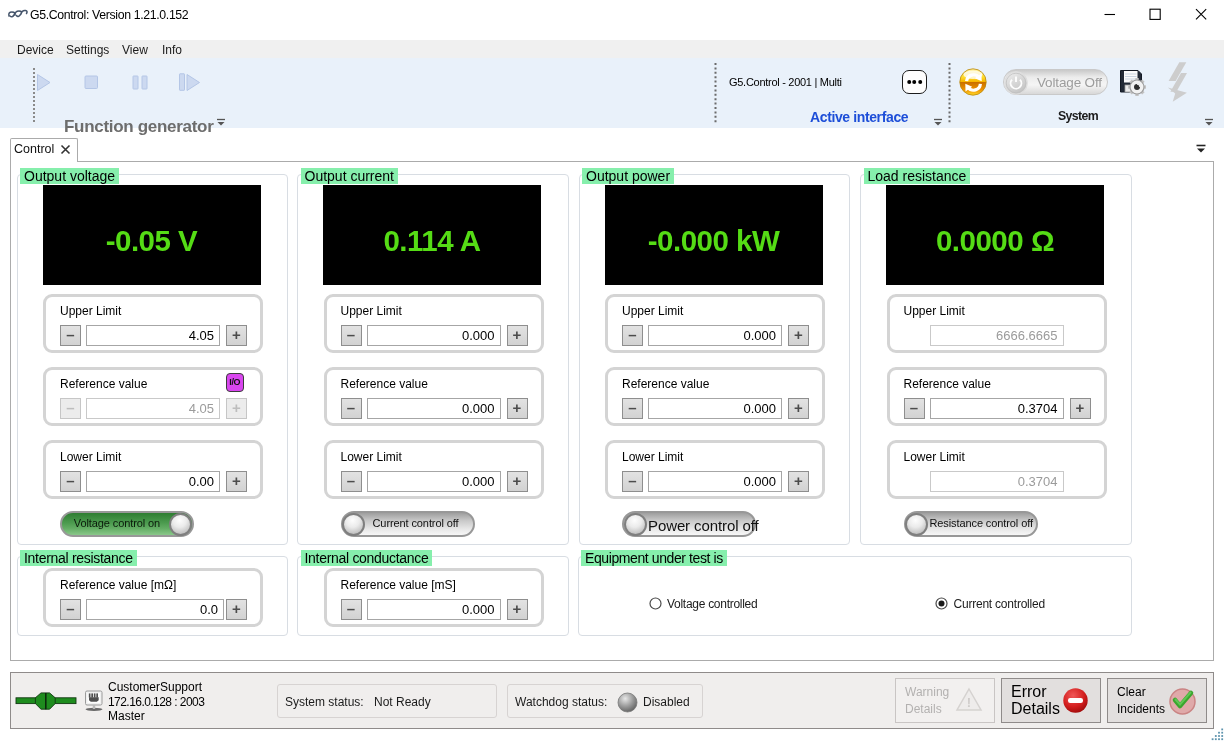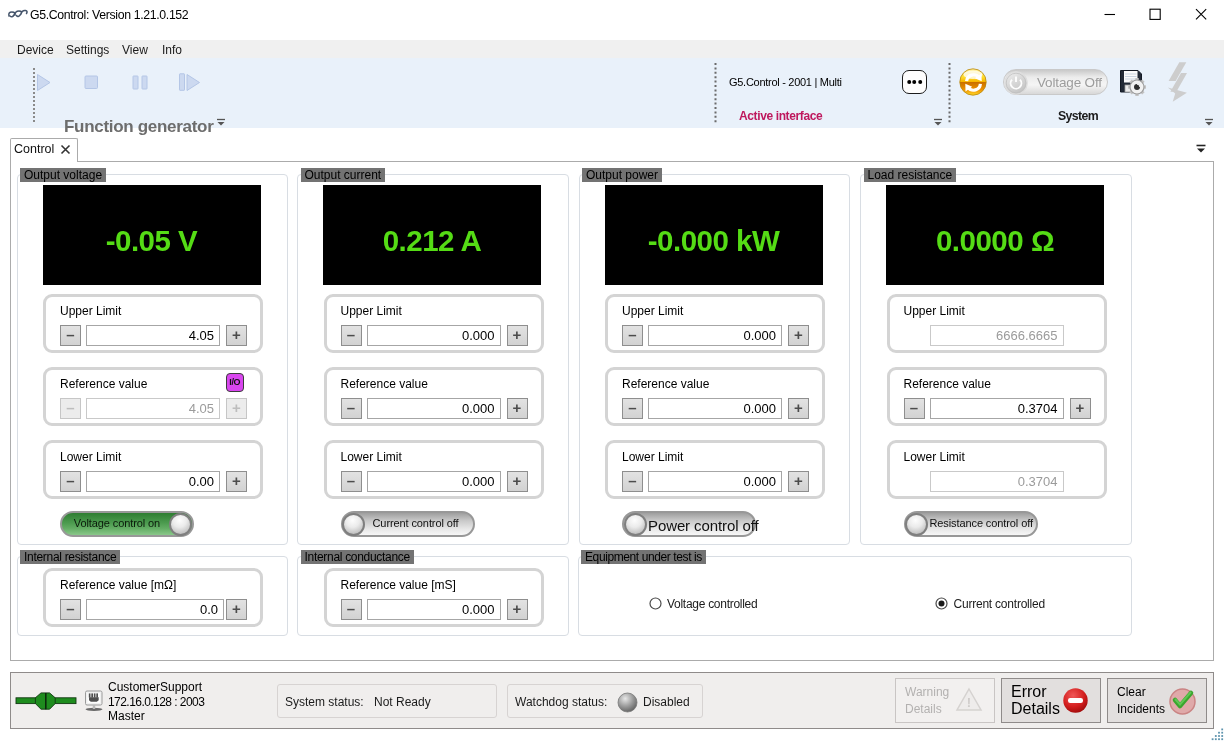--- a/index.html
+++ b/index.html
@@ -1,21 +1,21 @@
 <!DOCTYPE html>
 <html><head>
 <meta charset="utf-8">
 <style>
   * { margin:0; padding:0; box-sizing:border-box; }
   html,body { width:1224px; height:741px; background:#ffffff; font-family:"Liberation Sans", sans-serif; overflow:hidden; }
   .abs { position:absolute; }
   #page { position:relative; width:1224px; height:741px; }
   .t12 { font-size:12px; color:#1b1b1b; }
   .gb { position:absolute; border:1px solid #d8dde3; border-radius:4px; }
-  .gbl { position:absolute; font-size:12px; color:#000; background:#737373; padding:0 4px; white-space:nowrap; }
+  .gbl { position:absolute; font-size:14px; color:#000; background:#86efac; padding:0 4px; white-space:nowrap; }
   .lcd { position:absolute; background:#000; }
   .lcdtxt { position:absolute; width:100%; text-align:center; font-weight:bold; color:#55dc15; font-size:29.5px; letter-spacing:-0.5px; }
   .panel { position:absolute; background:#fff; border:3.5px solid #d4d4d4; border-radius:9px; }
   .plabel { position:absolute; font-size:12px; color:#000; white-space:nowrap; }
   .sbtn { position:absolute; width:21px; height:21px; border:1px solid #8e8e8e; background:linear-gradient(#e2e2e2,#d2d2d2); text-align:center; font-size:15px; font-weight:bold; color:#4c4c4c; line-height:18px; }
   .sbtn.dis { border-color:#c6c6c6; background:#ececec; color:#bdbdbd; }
   .inp { position:absolute; height:21px; background:#fff; border:1px solid #a6a6a6; font-size:13px; color:#000; text-align:right; padding:2px 5px 0 0; }
   .inp.dis { border-color:#c9c9c9; color:#9b9b9b; }
 </style>
 </head>
@@ -59,21 +59,21 @@
   <line x1="2.5" y1="1" x2="2.5" y2="61" stroke="#6b6b6b" stroke-width="2" stroke-dasharray="2 2.4"></line>
     </svg>
 <div class="abs" style="left:729px;top:75.5px;font-size:11px;color:#000;letter-spacing:-0.28px;text-align:center;">G5.Control - 2001 | Multi</div>
 <div class="abs" style="left:902px;top:70px;width:25px;height:24px;border:1.6px solid #1c1c1c;border-radius:7px;background:#fdfdfd;">
   <div style="position:absolute;left:50%;top:50%;transform:translate(-50%,-50%);display:flex;gap:1.5px;">
     <div style="width:4.2px;height:4.2px;border-radius:50%;background:#000;"></div>
     <div style="width:4.2px;height:4.2px;border-radius:50%;background:#000;"></div>
     <div style="width:4.2px;height:4.2px;border-radius:50%;background:#000;"></div>
   </div>
     </div>
-<div class="abs" style="left:739px;top:109px;font-size:12px;font-weight:bold;color:#be185d;letter-spacing:-0.38px;">Active interface</div>
+<div class="abs" style="left:810px;top:109px;font-size:14px;font-weight:bold;color:#1d4ed8;letter-spacing:-0.38px;">Active interface</div>
 <svg class="abs" style="left:933px;top:118px" width="10" height="8" viewBox="0 0 10 8">
     <line x1="1" y1="1.5" x2="9" y2="1.5" stroke="#555" stroke-width="1.3"></line>
     <path d="M1.5 4 L8.5 4 L5 7.5 Z" fill="#555"></path>
     </svg>
 <svg class="abs" style="left:947px;top:62px" width="5" height="62" viewBox="0 0 5 62">
   <line x1="2.5" y1="1" x2="2.5" y2="61" stroke="#6b6b6b" stroke-width="2" stroke-dasharray="2 2.4"></line>
     </svg>
 <svg class="abs" style="left:959px;top:68px" width="29" height="29" viewBox="0 0 29 29">
   <defs>
     <linearGradient id="gold" x1="0" y1="0" x2="0" y2="1">
@@ -168,21 +168,21 @@
     <div class="plabel" style="left:60.0px;top:450px;">Lower Limit</div>
     <div class="sbtn" style="left:60.0px;top:471px;">–</div>
     <div class="inp" style="left:86.0px;top:471px;width:134px;">0.00</div>
     <div class="sbtn" style="left:226.0px;top:471px;">+</div>
 <div class="abs" style="left:60.0px;top:511px;width:134px;height:26px;border-radius:13px;background:linear-gradient(#2e7d31,#4c9b4f 45%,#63ad64 70%,#8ac78a);border:2px solid #989898;"></div>
     <div class="abs" style="left:168.5px;top:512.5px;width:23px;height:23px;border-radius:50%;background:radial-gradient(circle at 45% 28%,#fdfdfd,#ebebeb 40%,#c8c8c8 72%,#a9a9a9);border:2px solid #7f7f7f;"></div>
     <div class="abs" style="left:68.0px;width:98px;color:#0b1a0b;top:517px;font-size:11px;letter-spacing:-0.1px;text-align:center;white-space:nowrap;">Voltage control on</div>
 <div class="gb" style="left:297px;top:174px;width:271.5px;height:371px;"></div>
     <div class="gbl" style="left:300.5px;top:167.5px;letter-spacing:0px;">Output current</div>
 <div class="lcd" style="left:323px;top:184.5px;width:218px;height:100px;"></div>
-<div class="lcdtxt" style="left:323px;top:223.5px;width:218px;">0.212 A</div>
+<div class="lcdtxt" style="left:323px;top:223.5px;width:218px;">0.114 A</div>
 <div class="panel" style="left:323.5px;top:294px;width:220px;height:59px;"></div>
     <div class="plabel" style="left:340.5px;top:304px;">Upper Limit</div>
     <div class="sbtn" style="left:340.5px;top:325px;">–</div>
     <div class="inp" style="left:366.5px;top:325px;width:134px;">0.000</div>
     <div class="sbtn" style="left:506.5px;top:325px;">+</div>
 <div class="panel" style="left:323.5px;top:367px;width:220px;height:59px;"></div>
     <div class="plabel" style="left:340.5px;top:377px;">Reference value</div>
     <div class="sbtn" style="left:340.5px;top:398px;">–</div>
     <div class="inp" style="left:366.5px;top:398px;width:134px;">0.000</div>
     <div class="sbtn" style="left:506.5px;top:398px;">+</div>

